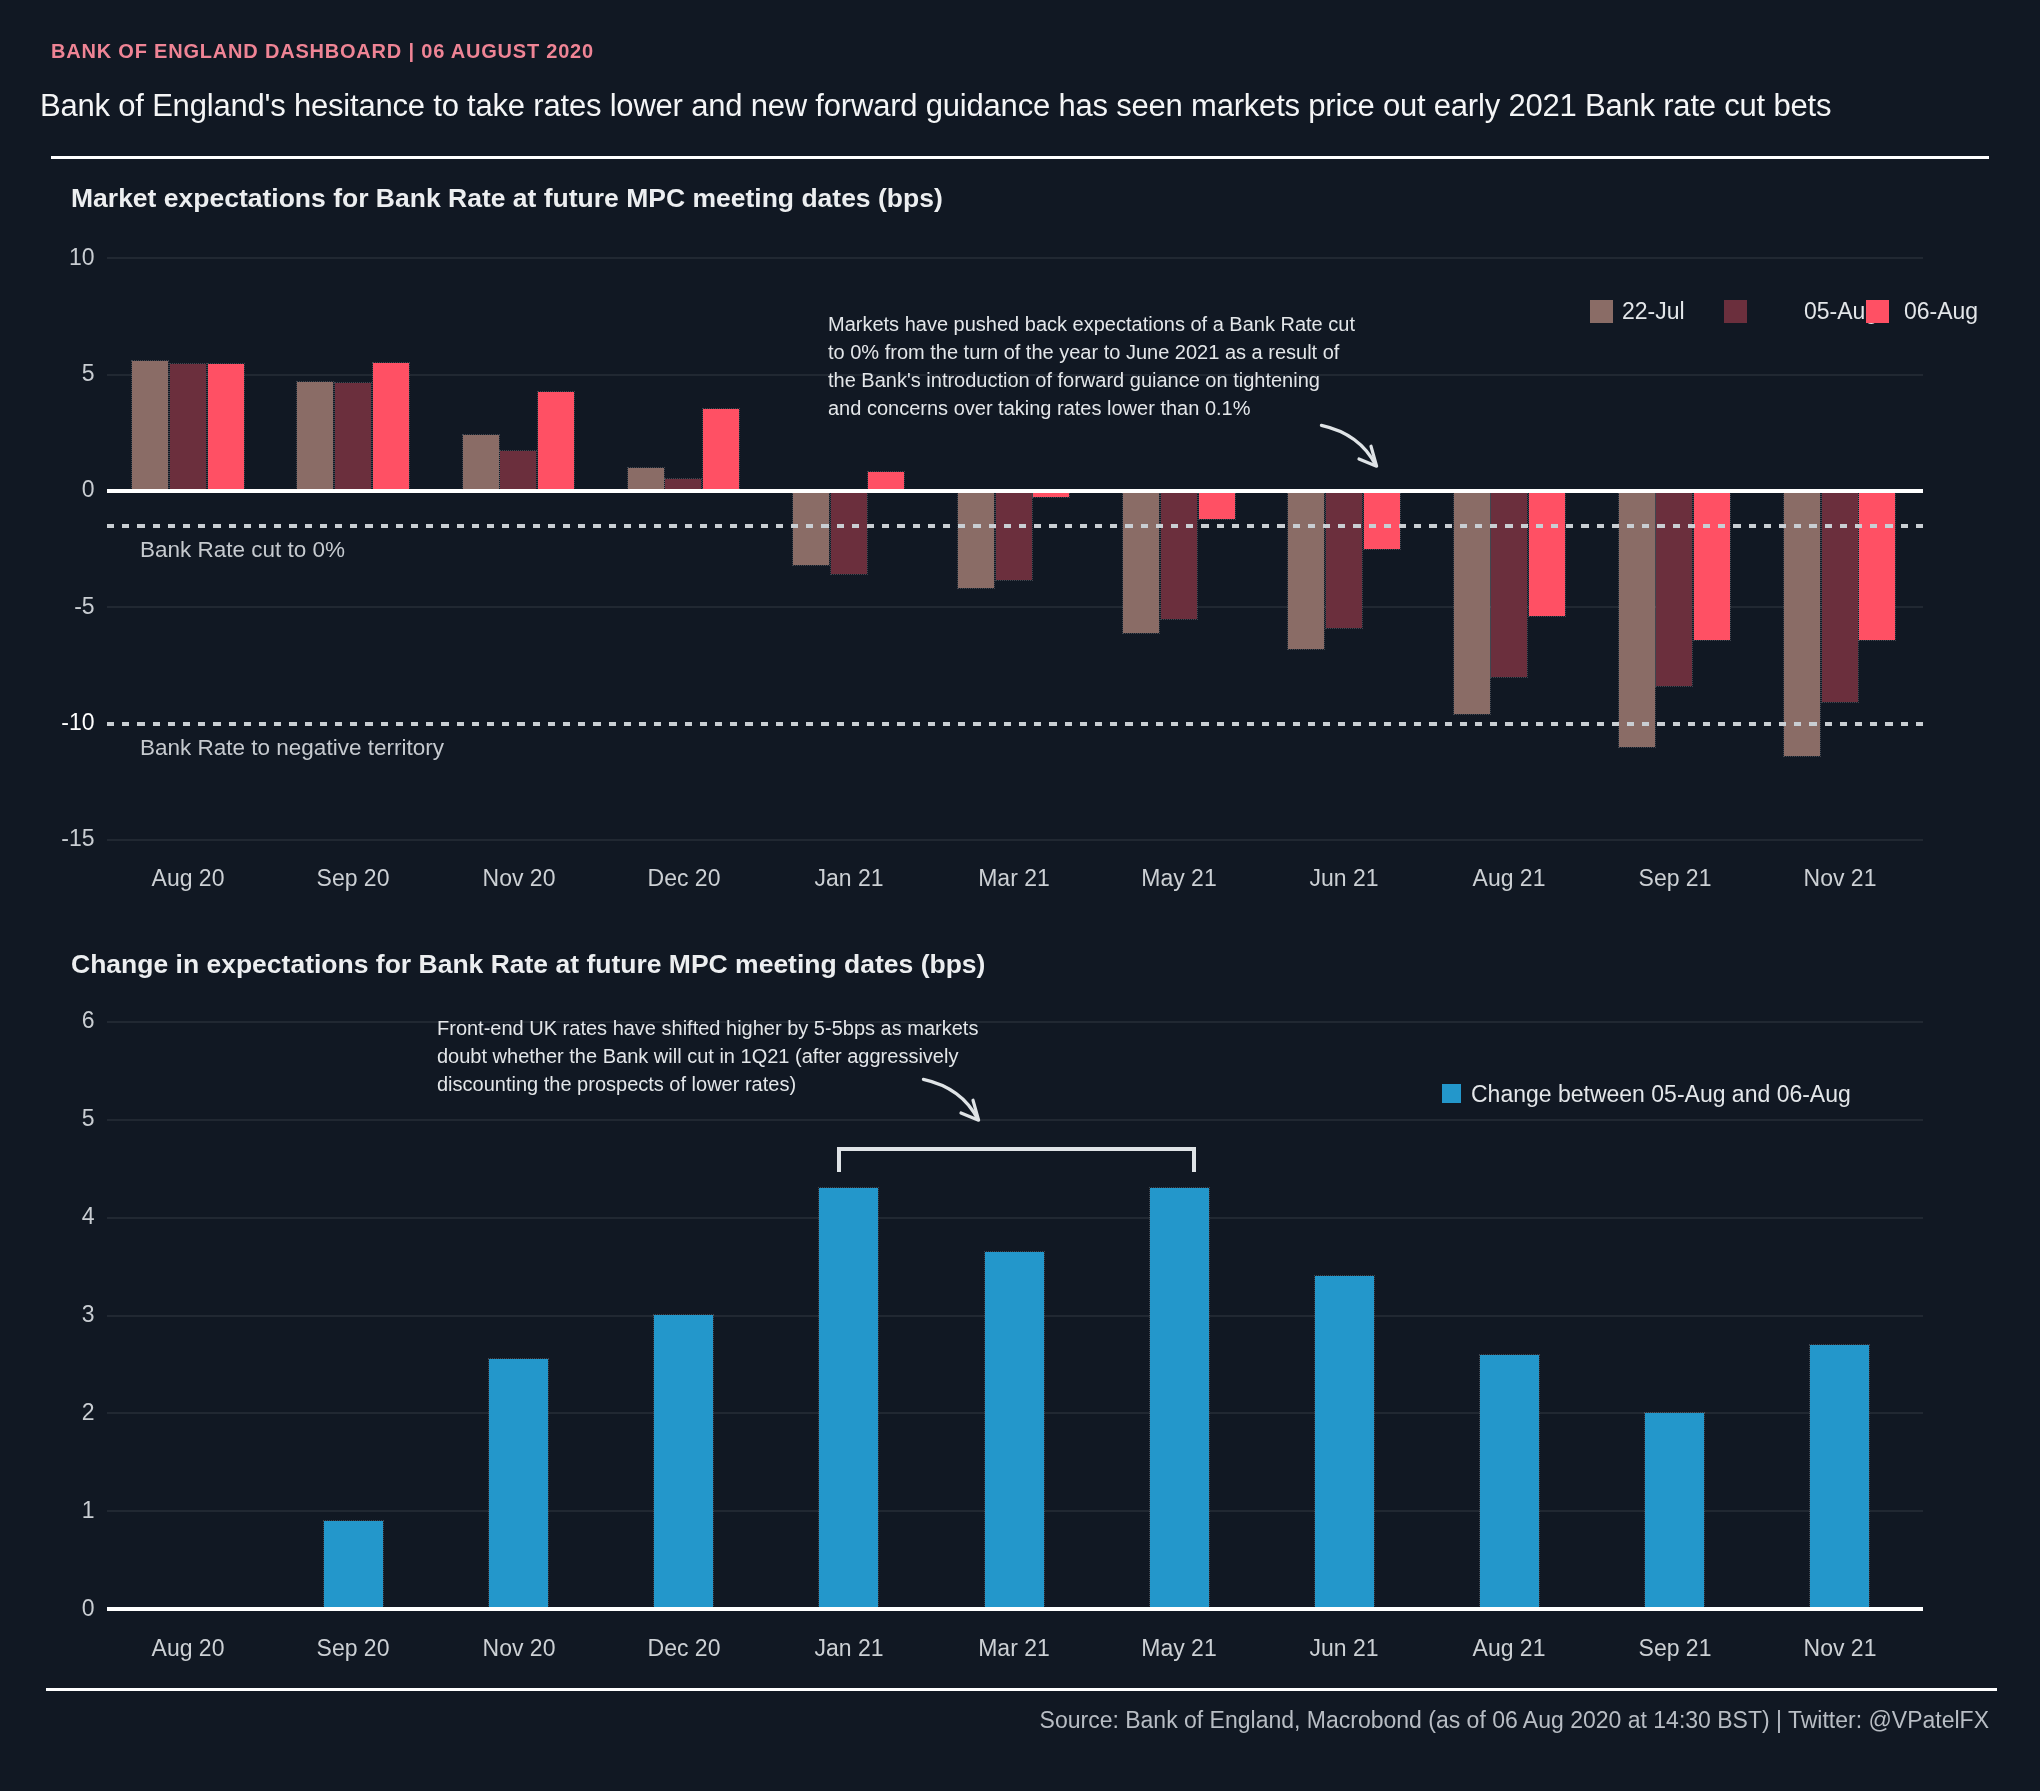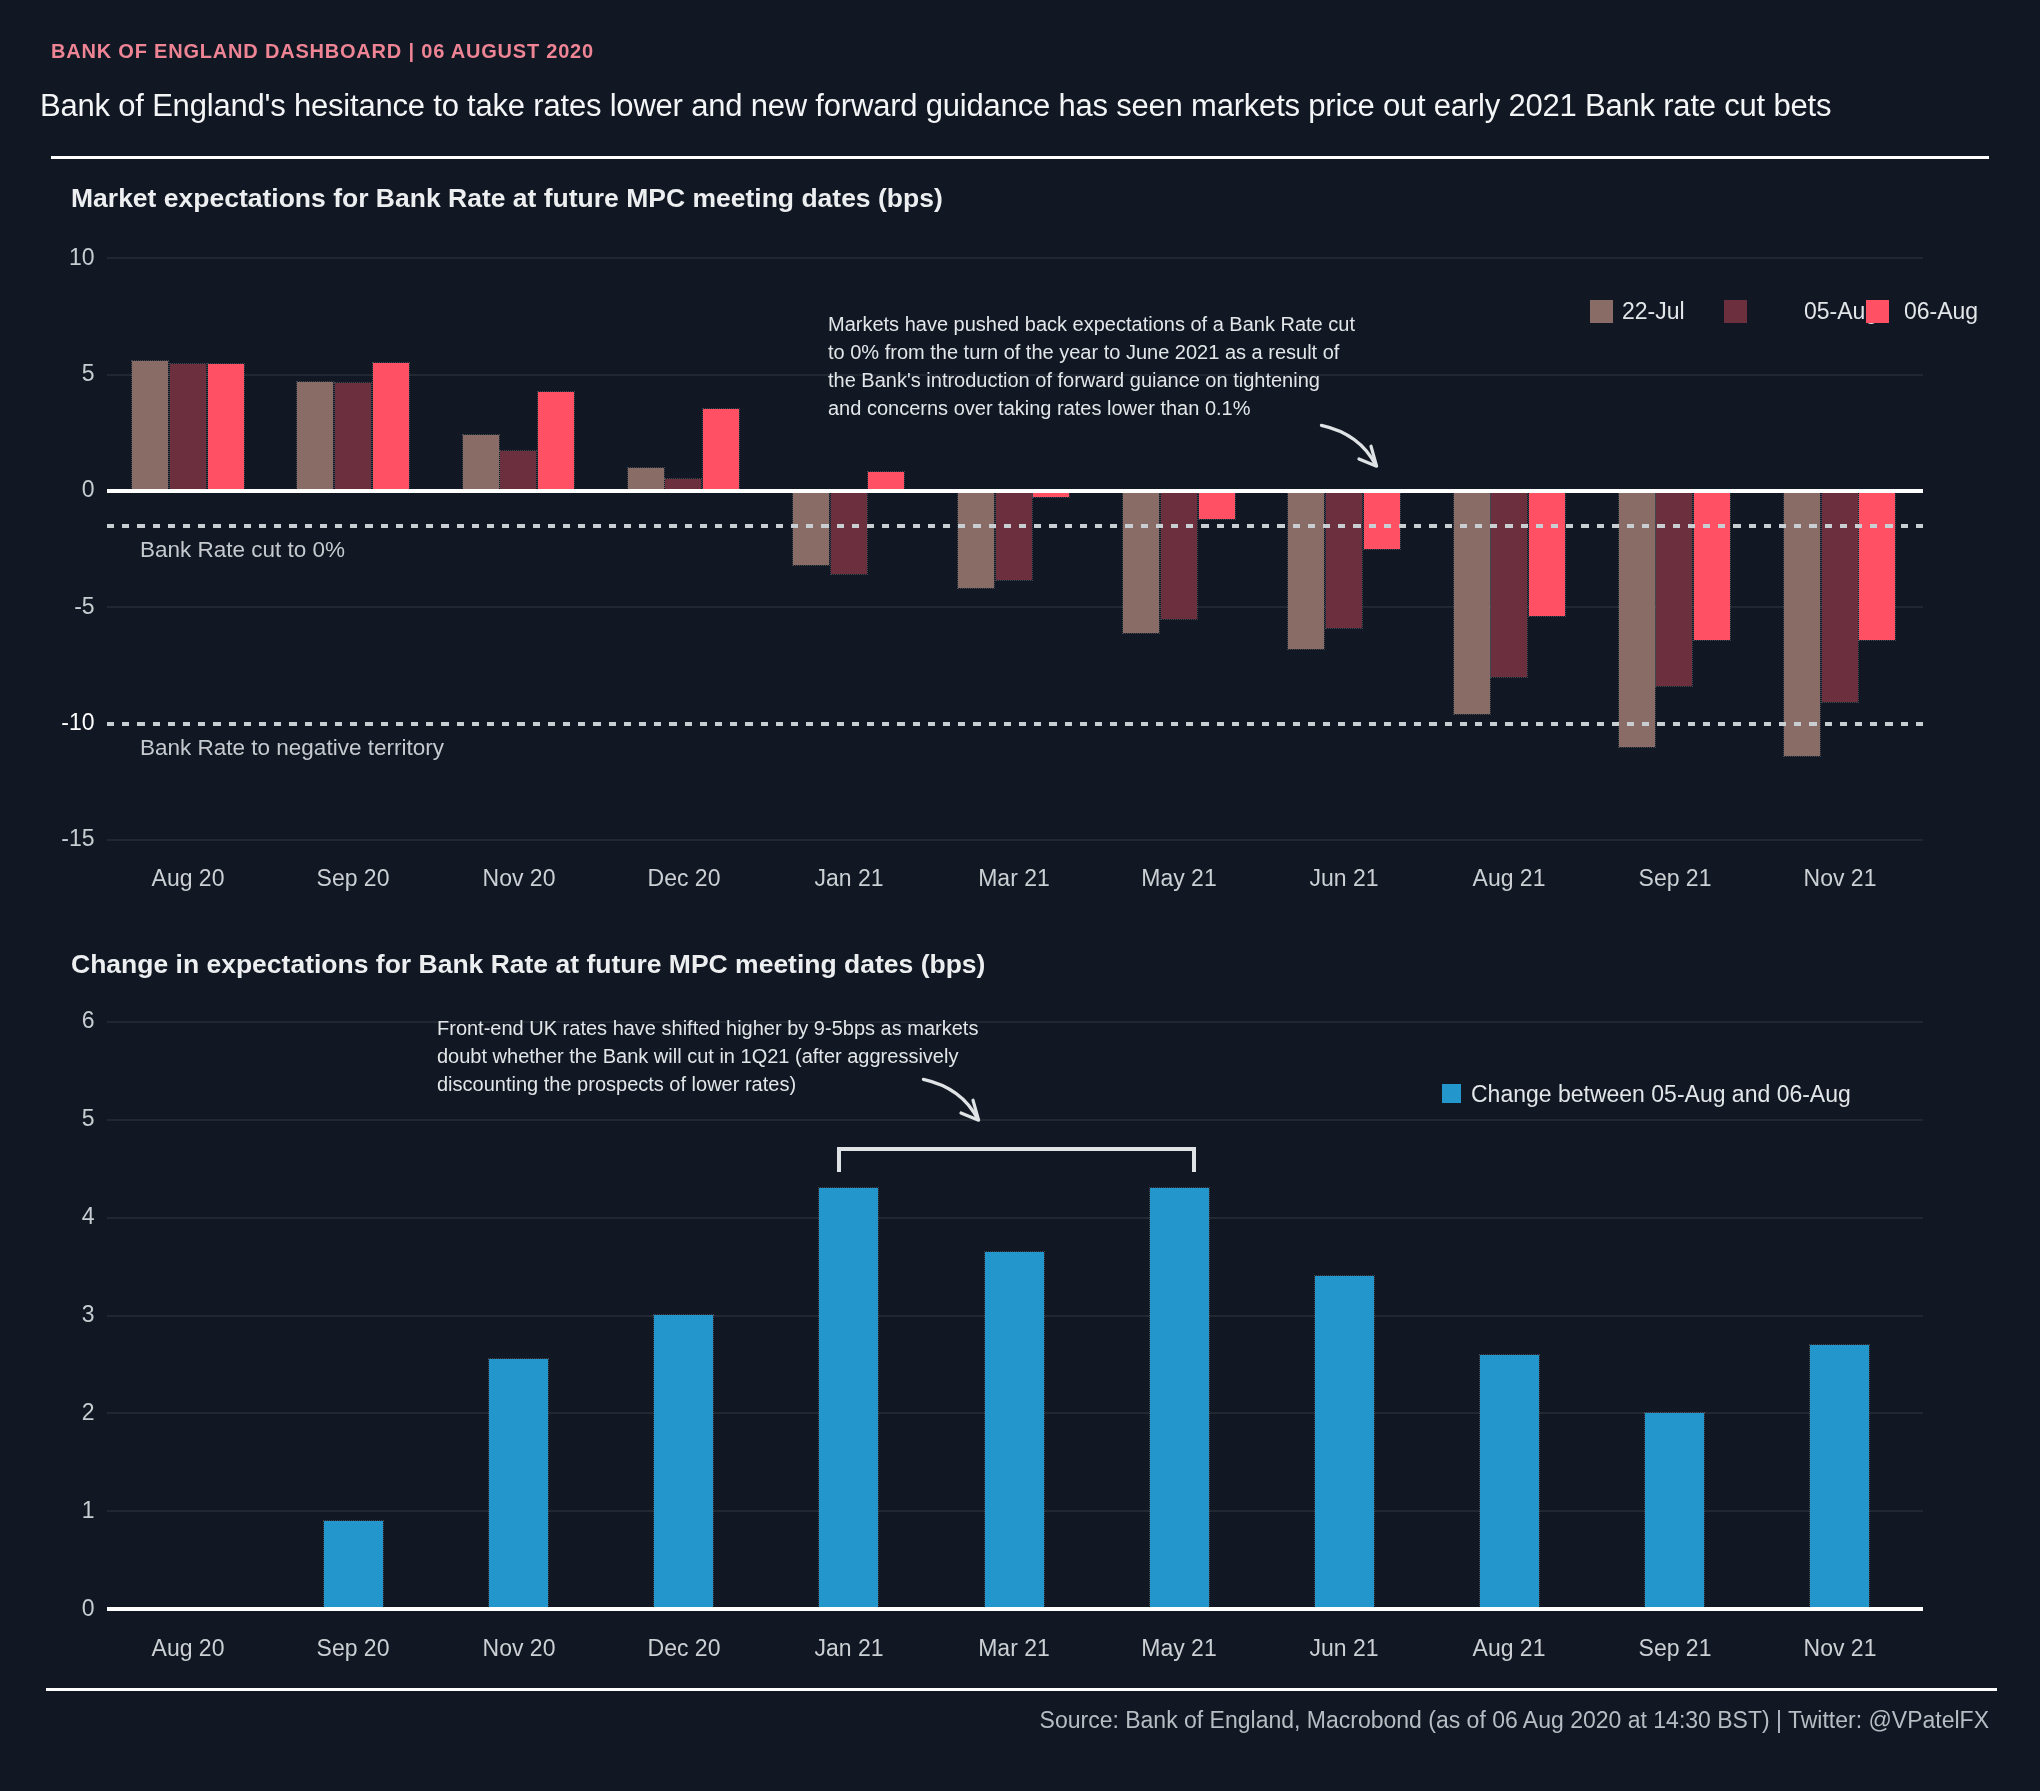--- a/index.html
+++ b/index.html
@@ -148,21 +148,21 @@
       <div style="position: absolute; white-space: nowrap; left: 781px; top: 1635px; width: 136px; text-align: center; font-size: 23px; color: rgb(204, 208, 212);">Jan 21</div>
       <div style="position: absolute; white-space: nowrap; left: 946px; top: 1635px; width: 136px; text-align: center; font-size: 23px; color: rgb(204, 208, 212);">Mar 21</div>
       <div style="position: absolute; white-space: nowrap; left: 1111px; top: 1635px; width: 136px; text-align: center; font-size: 23px; color: rgb(204, 208, 212);">May 21</div>
       <div style="position: absolute; white-space: nowrap; left: 1276px; top: 1635px; width: 136px; text-align: center; font-size: 23px; color: rgb(204, 208, 212);">Jun 21</div>
       <div style="position: absolute; white-space: nowrap; left: 1441px; top: 1635px; width: 136px; text-align: center; font-size: 23px; color: rgb(204, 208, 212);">Aug 21</div>
       <div style="position: absolute; white-space: nowrap; left: 1607px; top: 1635px; width: 136px; text-align: center; font-size: 23px; color: rgb(204, 208, 212);">Sep 21</div>
       <div style="position: absolute; white-space: nowrap; left: 1772px; top: 1635px; width: 136px; text-align: center; font-size: 23px; color: rgb(204, 208, 212);">Nov 21</div>
       <div style="position: absolute; white-space: nowrap; left: 1442px; top: 1084px; width: 19px; height: 19px; background: rgb(35, 151, 203);"></div>
       <div style="position: absolute; white-space: nowrap; left: 1471px; top: 1081px; font-size: 23px; color: rgb(227, 230, 233);">Change between 05-Aug and 06-Aug</div>
     </div>
-  <div class="abs annotation anno2">Front-end UK rates have shifted higher by 9-5bps as markets
+  <div class="abs annotation anno2">Front-end UK rates have shifted higher by 5-5bps as markets
 doubt whether the Bank will cut in 1Q21 (after aggressively
 discounting the prospects of lower rates)</div>
   <svg class="arrow-svg a2" width="80" height="64" viewBox="0 0 100 80">
     <path d="M8,8 C44,16 64,34 76,58" stroke="#dfe3e6" stroke-width="4" fill="none" stroke-linecap="round"></path>
     <path d="M55,50 L77,59 L70,34" stroke="#dfe3e6" stroke-width="4" fill="none" stroke-linecap="round" stroke-linejoin="round"></path>
   </svg>
   <div class="abs bracket"></div>
 
   <div class="abs footer-rule"></div>
   <div class="abs footer-text">Source: Bank of England, Macrobond (as of 06 Aug 2020 at 14:30 BST) | Twitter: @VPatelFX</div>

